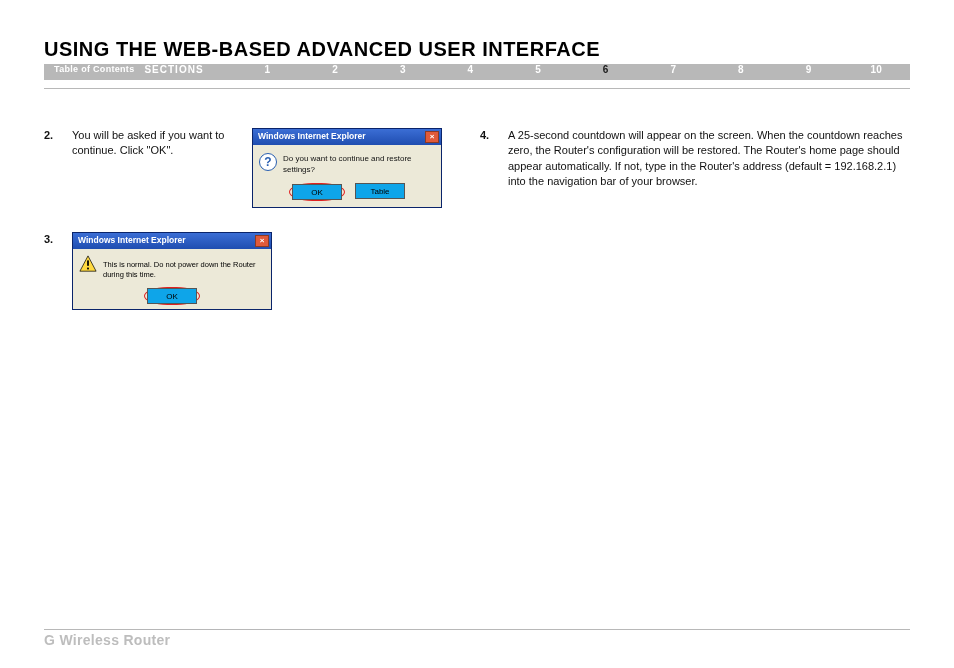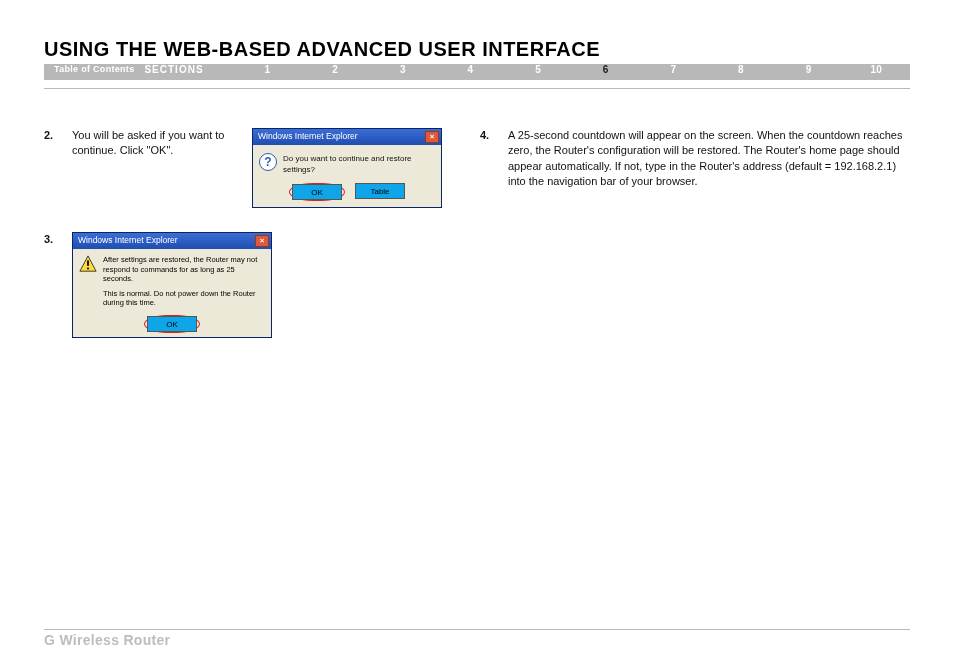--- a/index.html
+++ b/index.html
@@ -25,21 +25,21 @@
   .step .txt { flex: 0 0 180px; padding-right: 10px; }
   .step .img { flex: 0 0 200px; }
 
   .step-wide { display: flex; }
   .step-wide .num { font-weight: bold; width: 28px; flex: 0 0 28px; }
   .step-wide .txt { flex: 1; }
 
   
   .dlg { width: 190px; border: 1px solid #0a246a; background: #ece9d8; font-size: 8px; }
   .dlg .titlebar { height: 16px; background: linear-gradient(#3b6ed5,#1f4db0); display: flex; align-items: center; justify-content: space-between; padding: 0 2px 0 5px; }
-  .dlg .titlebar .t { color: #fff; font-weight: normal; font-size: 8.5px; }
+  .dlg .titlebar .t { color: #fff; font-weight: bold; font-size: 8.5px; }
   .dlg .titlebar .x { width: 14px; height: 12px; background: #e05a3a; border: 1px solid #8a3a25; display:flex; align-items:center; justify-content:center; color:#fff; font-size:8px; font-weight:bold; line-height:1; }
   .dlg .content { padding: 8px 6px 6px 6px; }
   .dlg .msgrow { display:flex; align-items:flex-start; gap:6px; margin-bottom:8px; }
   .dlg .qmark { width:18px; height:18px; border-radius:50%; background:#fff; border:1px solid #2a5fb0; display:flex; align-items:center; justify-content:center; color:#2a5fb0; font-weight:bold; font-size:12px; flex:0 0 18px; }
   .dlg .warn { width:18px; height:18px; flex:0 0 18px; }
   .dlg .btnrow { display:flex; justify-content:center; gap:10px; }
   .dlg .btn { min-width:50px; height:16px; background:#0ea5e9; border:1px solid #555; font-size:8px; display:flex; align-items:center; justify-content:center; color:#000; }
   .dlg .ring { border:1.5px solid #e02020; border-radius:50%/60%; padding:0 2px; display:inline-flex; }
 
   .dlg2 { width: 200px; }
@@ -111,21 +111,20 @@
               <span class="x">×</span>
             </div>
             <div class="content">
               <div class="msgrow">
                 <svg class="warn" viewBox="0 0 20 20">
                   <polygon points="10,1 19,18 1,18" fill="#ffd940" stroke="#000" stroke-width="0.8"></polygon>
                   <rect x="9" y="6" width="2" height="6" fill="#000"></rect>
                   <rect x="9" y="14" width="2" height="2" fill="#000"></rect>
                 </svg>
                 <div class="msg">
-                  <div>After settings are restored, the Router may not respond to commands for as long as 25 seconds.</div>
                   <div style="height:5px"></div>
                   <div>This is normal. Do not power down the Router during this time.</div>
                 </div>
               </div>
               <div class="btnrow ring2">
                 <span class="ring">
                   <span class="btn">OK</span>
                 </span>
               </div>
             </div>

